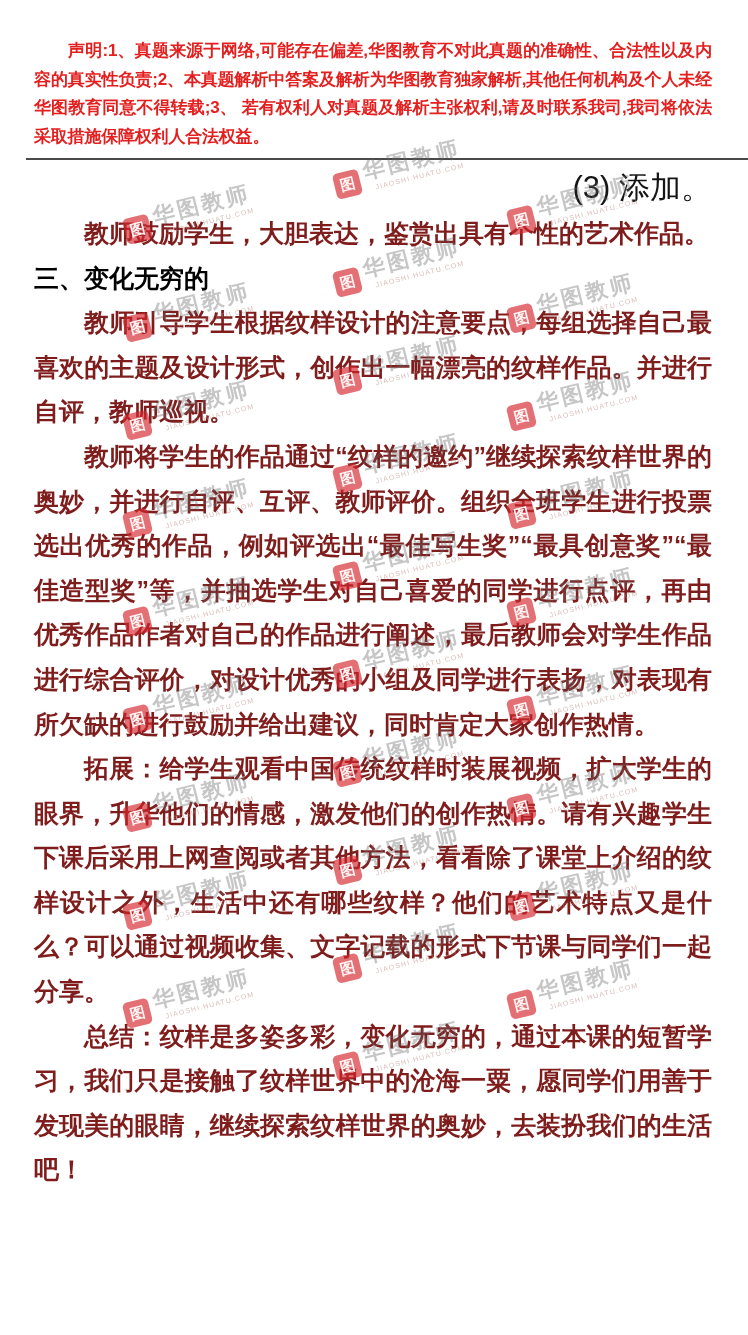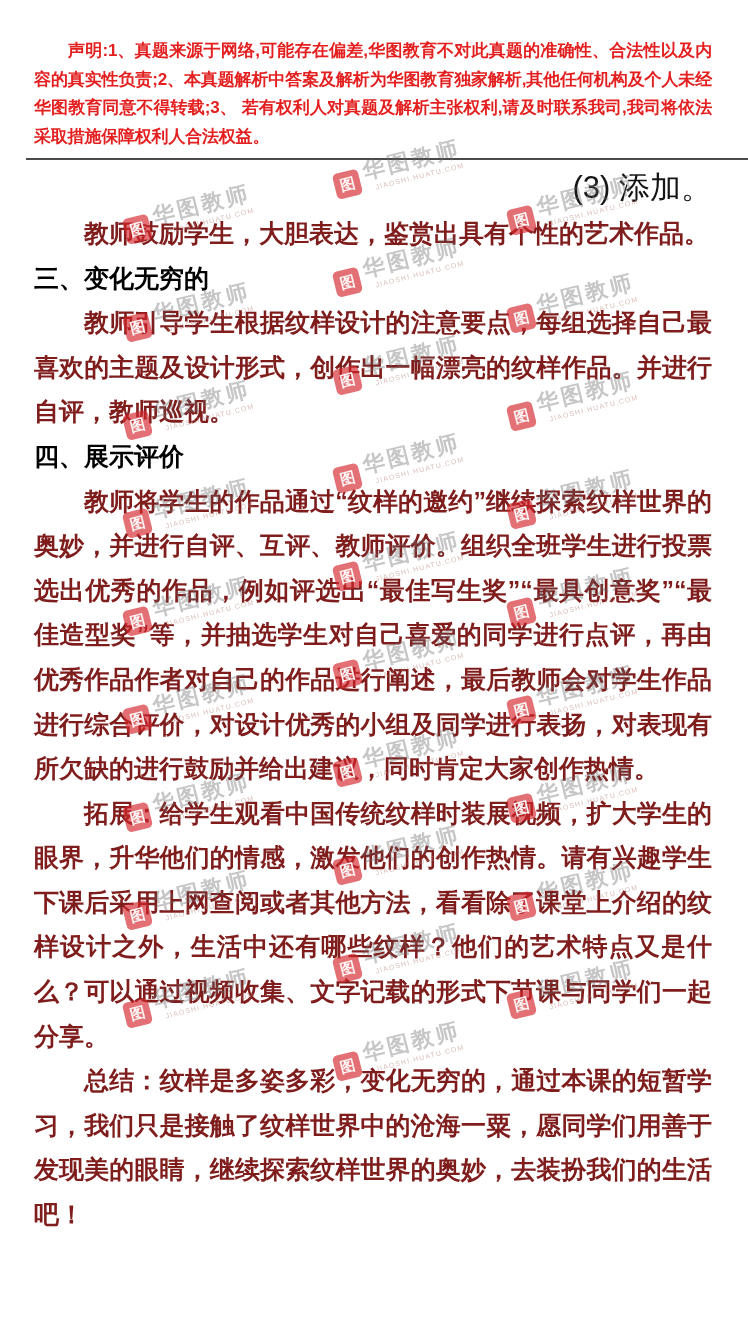--- a/index.html
+++ b/index.html
@@ -115,21 +115,20 @@
     <hr class="divider">
 
     <p class="subitem">(3) 添加。</p>
 
     <p class="para">教师鼓励学生，大胆表达，鉴赏出具有个性的艺术作品。</p>
 
     <h2 class="heading">三、变化无穷的</h2>
 
     <p class="para">教师引导学生根据纹样设计的注意要点，每组选择自己最喜欢的主题及设计形式，创作出一幅漂亮的纹样作品。并进行自评，教师巡视。</p>
 
-    <h2 class="heading">四、展示评价</h2>
 
     <p class="para">教师将学生的作品通过“纹样的邀约”继续探索纹样世界的奥妙，并进行自评、互评、教师评价。组织全班学生进行投票选出优秀的作品，例如评选出“最佳写生奖”“最具创意奖”“最佳造型奖”等，并抽选学生对自己喜爱的同学进行点评，再由优秀作品作者对自己的作品进行阐述，最后教师会对学生作品进行综合评价，对设计优秀的小组及同学进行表扬，对表现有所欠缺的进行鼓励并给出建议，同时肯定大家创作热情。</p>
 
 
     <p class="para">拓展：给学生观看中国传统纹样时装展视频，扩大学生的眼界，升华他们的情感，激发他们的创作热情。请有兴趣学生下课后采用上网查阅或者其他方法，看看除了课堂上介绍的纹样设计之外，生活中还有哪些纹样？他们的艺术特点又是什么？可以通过视频收集、文字记载的形式下节课与同学们一起分享。</p>
 
     <p class="para">总结：纹样是多姿多彩，变化无穷的，通过本课的短暂学习，我们只是接触了纹样世界中的沧海一粟，愿同学们用善于发现美的眼睛，继续探索纹样世界的奥妙，去装扮我们的生活吧！</p>
 
   </section>
 

